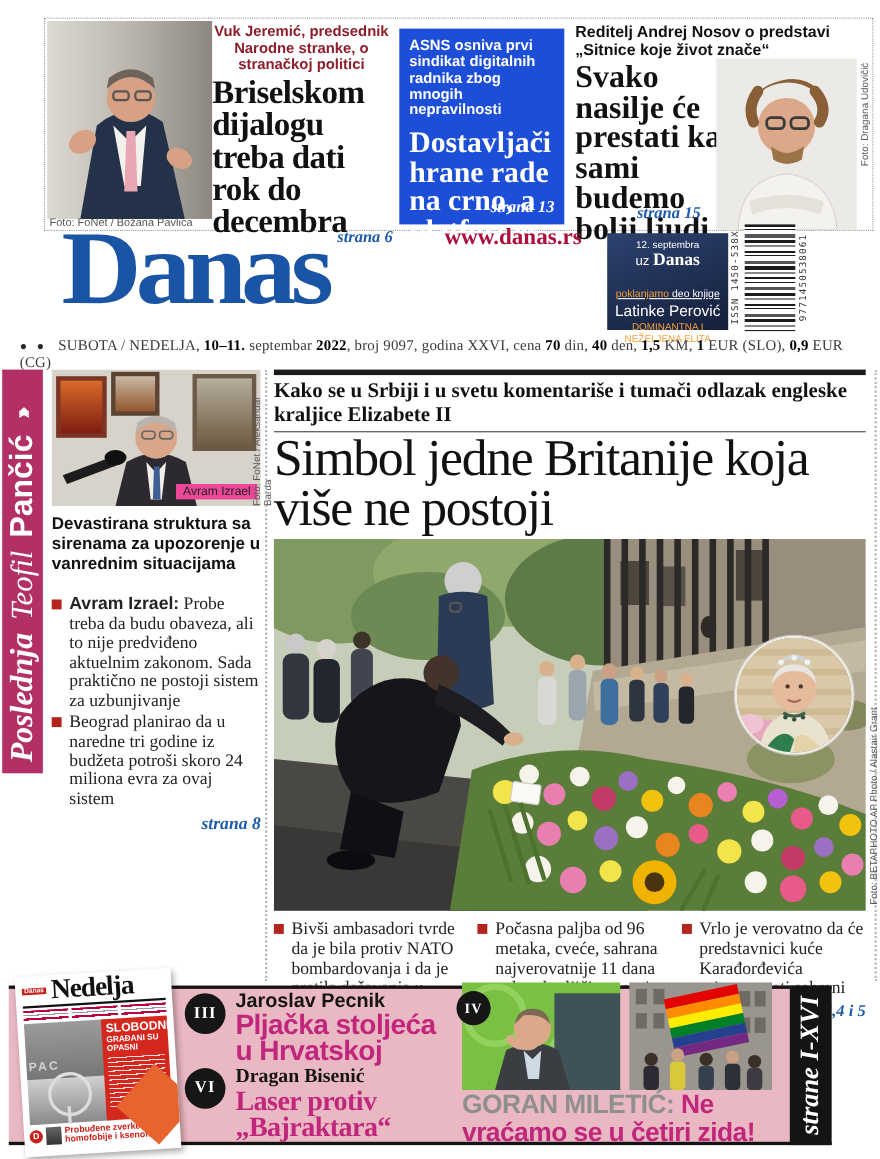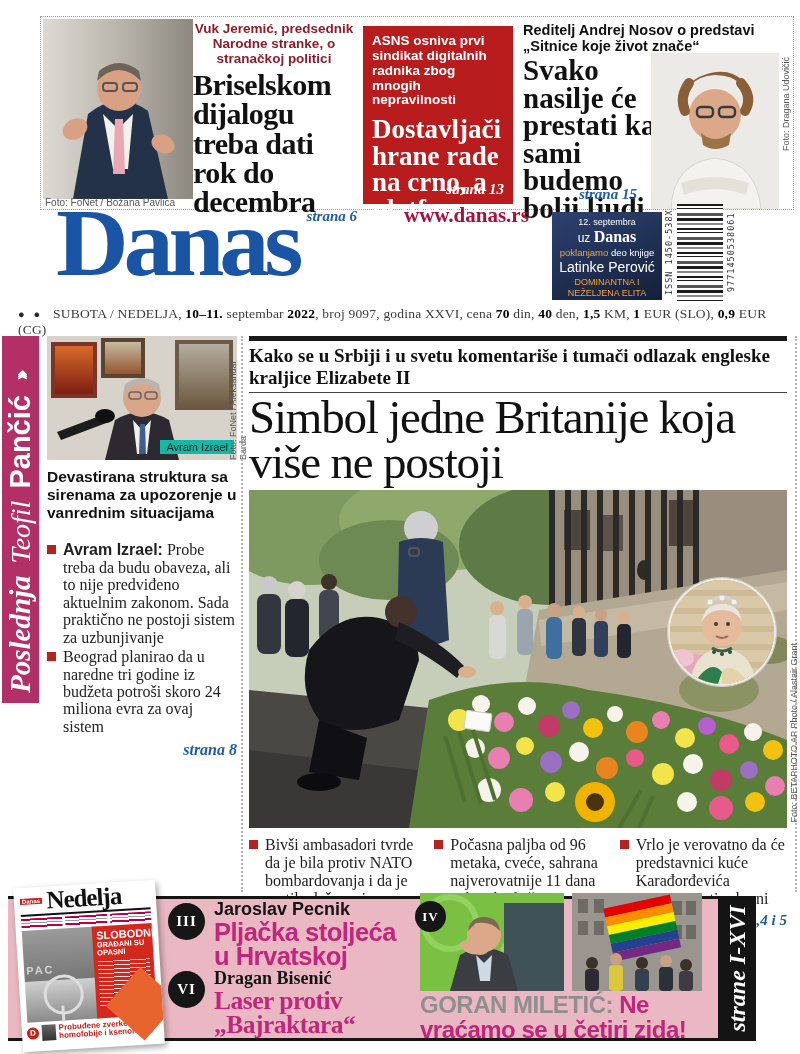--- a/index.html
+++ b/index.html
@@ -16,21 +16,21 @@
   .kicker-red{color:#8e1d2a;font-weight:bold;font-size:13.5px;line-height:1.12;
               font-family:"Liberation Sans","DejaVu Sans",sans-serif;text-align:center;}
   .t-left h2{margin:4px 0 2px 0;font-size:30px;line-height:.97;font-weight:bold;letter-spacing:-.5px;}
   .t-bullet{font-size:16px;line-height:1.1;color:#222;}
   .dot-bullet{color:#c01020;font-size:13px;vertical-align:2px;}
   .strana{color:#1d5bab;font-weight:bold;font-style:italic;font-size:15px;}
   .t-left .strana{position:absolute;right:2px;bottom:-16px;}
   .credit-h{position:absolute;left:4px;bottom:1px;font-size:10px;color:#555;
             font-family:"Liberation Sans","DejaVu Sans",sans-serif;}
   .t-mid{box-sizing:border-box;width:150px;margin-left:4px;margin-top:9px;margin-bottom:5px;
-         background:#b91c1c;color:#fff;padding:8px 9px;position:relative;}
+         background:#1d4ed8;color:#fff;padding:8px 9px;position:relative;}
   .t-mid .kick{font-family:"Liberation Sans","DejaVu Sans",sans-serif;font-weight:bold;
                font-size:13.5px;line-height:1.1;}
   .t-mid h2{margin:8px 0 0 0;font-size:27px;line-height:.98;font-weight:bold;}
   .t-mid .strana{position:absolute;right:9px;bottom:6px;color:#fff;}
   .t-right{position:relative;flex:1;height:100%;}
   .t-right .kick{position:absolute;left:10px;top:6px;width:270px;color:#111;font-weight:bold;
                  font-size:14.5px;line-height:1.1;font-family:"Liberation Sans","DejaVu Sans",sans-serif;}
   .t-right h2{position:absolute;left:10px;top:40px;width:150px;margin:0;font-size:29px;
               line-height:.95;font-weight:bold;}
   .t-right .strana{position:absolute;left:66px;bottom:6px;}
@@ -41,21 +41,21 @@
   
   .logo{position:absolute;left:56px;top:196px;font-size:95px;font-weight:bold;color:#1a55a5;
         letter-spacing:-5px;transform:scaleX(1.06);transform-origin:left;line-height:1;}
   .siteurl{position:absolute;left:404px;top:203px;font-size:21px;font-weight:bold;color:#ad0f3d;}
   .promo{position:absolute;left:552px;top:212px;width:110px;height:88px;box-sizing:border-box;
          background:linear-gradient(160deg,#2d4270,#141f3a);color:#fff;text-align:center;
          padding:5px 4px;font-family:"Liberation Sans","DejaVu Sans",sans-serif;}
   .promo .d1{font-size:9px;}
   .promo .d2{font-size:12px;margin-top:1px;}
   .promo .d2 b{font-family:"Liberation Serif",serif;font-size:16px;}
-  .promo .d3{font-size:9.5px;margin-top:1px;}
+  .promo .d3{font-size:9.5px;margin-top:16px;text-decoration:underline;}
   .promo .orange{color:#f5a23c;}
   .promo .d4{font-size:14px;margin-top:1px;}
   .promo .d5{font-size:9px;font-weight:normal;margin-top:2px;color:#f5a23c;line-height:1.25;}
   .barcode-wrap{position:absolute;left:664px;top:204px;height:97px;display:flex;align-items:stretch;}
   .bc-txt{font-size:8.5px;color:#333;writing-mode:vertical-rl;transform:rotate(180deg);
           font-family:"DejaVu Sans Mono",monospace;letter-spacing:1px;text-align:center;}
   .bc-bars{width:46px;height:97px;margin:0 3px;
      background:repeating-linear-gradient(180deg,#1c1c1c 0 2px,#fff 2px 4px,#1c1c1c 4px 5px,#fff 5px 9px,
      #555 9px 12px,#fff 12px 14px,#1c1c1c 14px 17px,#fff 17px 19px,#888 19px 21px,#fff 21px 24px);}
 
@@ -69,21 +69,21 @@
   .strip{position:absolute;left:2px;top:336px;width:37px;height:367px;background:#b23066;}
   .strip-inner{position:absolute;left:0;top:367px;width:367px;height:37px;transform:rotate(-90deg);
                transform-origin:0 0;display:flex;align-items:center;color:#fff;padding-left:10px;
                box-sizing:border-box;gap:12px;white-space:nowrap;}
   .strip .w1{font-style:italic;font-weight:bold;font-size:29px;}
   .strip .w2{font-style:italic;font-size:28px;}
   .strip .w3{font-family:"Liberation Sans","DejaVu Sans",sans-serif;font-weight:bold;font-size:29px;}
   .strip .chev{font-size:24px;font-weight:bold;letter-spacing:-6px;margin-left:2px;}
   .leftcol{position:absolute;left:47px;top:336px;width:190px;}
   .leftcol .photo{position:relative;width:190px;height:124px;}
-  .photo-label{position:absolute;right:3px;bottom:6px;background:#14b8a6;color:#222;
+  .photo-label{position:absolute;right:3px;bottom:6px;background:#ec4899;color:#222;
                font-size:11px;padding:1px 6px;font-family:"Liberation Sans",sans-serif;}
   .leftcol .kick{margin-top:8px;font-family:"Liberation Sans","DejaVu Sans",sans-serif;
                  font-weight:bold;font-size:15.5px;line-height:1.15;color:#111;}
   .leftcol h1{margin:6px 0 8px 0;font-size:34px;line-height:.96;font-weight:bold;letter-spacing:-.5px;}
   .lc-bullets{font-size:16px;line-height:1.09;color:#222;margin-top:20px;}
   .lc-bullets .row{display:flex;margin-bottom:2px;}
   .sq{flex:0 0 auto;width:9px;height:9px;background:#b5231f;margin:4px 7px 0 0;}
   .lead-b{font-family:"Liberation Sans","DejaVu Sans",sans-serif;font-weight:bold;}
   .leftcol .strana{display:block;text-align:right;margin-top:6px;font-size:16px;}
   .vsep{position:absolute;left:241px;top:336px;height:556px;border-left:2px dotted #b5b5b5;}

